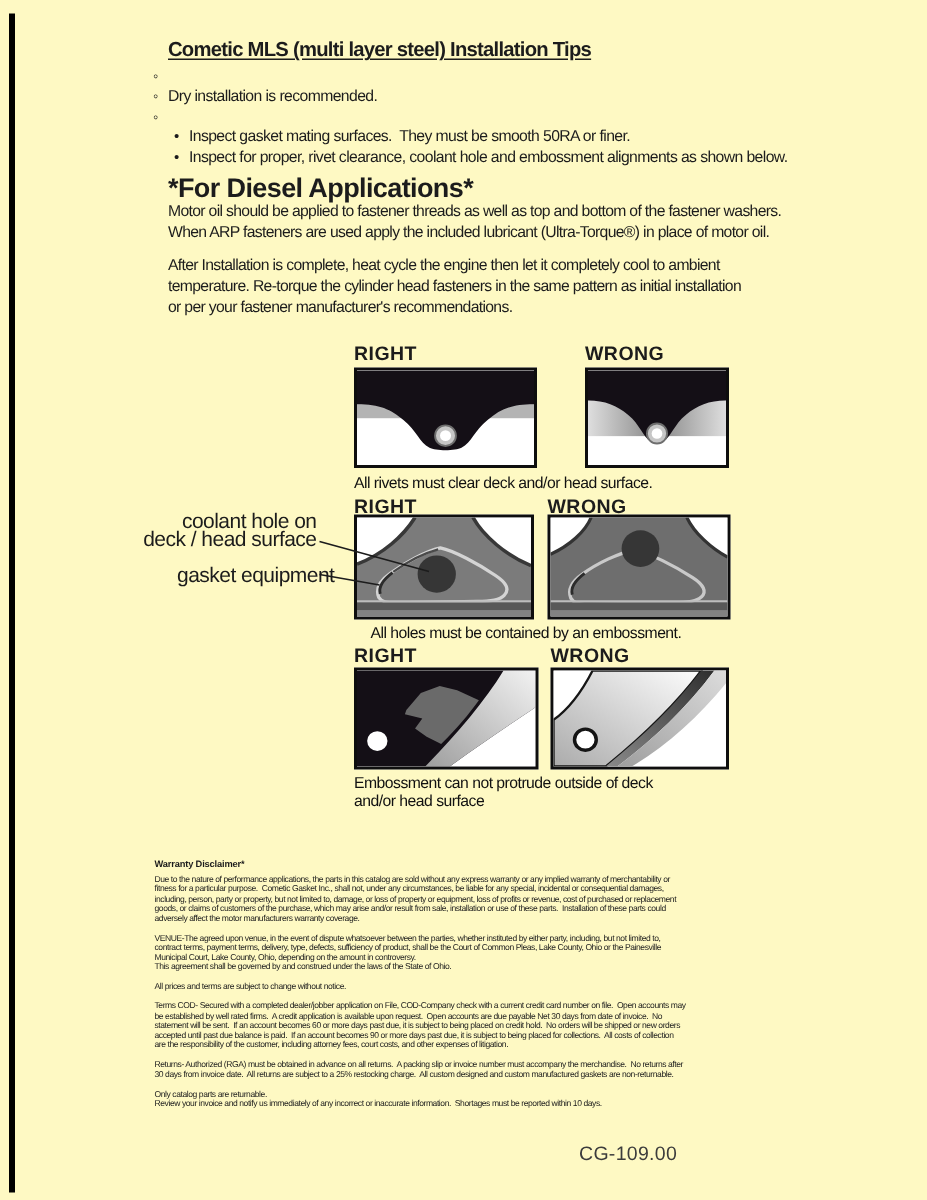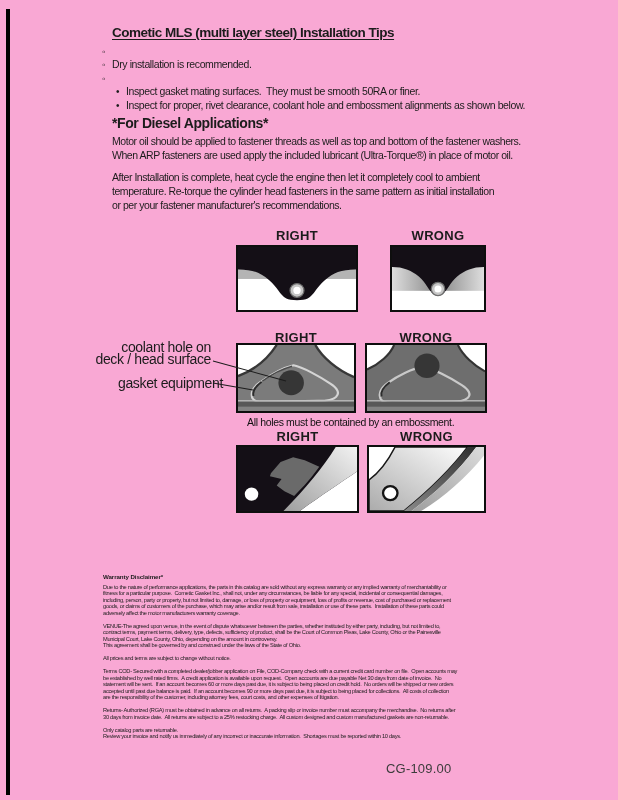--- a/index.html
+++ b/index.html
@@ -1,31 +1,31 @@
 <!DOCTYPE html>
 <html><head>
 <meta charset="utf-8">
 <style>
   html,body{margin:0;padding:0;background:#fff;}
-  .page{position:relative;width:618px;height:800px;background:#f9a8d4;overflow:hidden;
+  .page{position:relative;width:618px;height:800px;background:#fef9c3;overflow:hidden;
         font-family:"Liberation Sans", sans-serif;color:#1c1c1c;}
   .scan-edge{position:absolute;left:6px;top:9px;width:4px;height:786px;background:#000;}
   .title{position:absolute;left:112px;top:25px;margin:0;font-size:13.5px;font-weight:700;
          letter-spacing:-0.5px;text-decoration:underline;text-underline-offset:2px;white-space:pre;}
   .bullets{position:absolute;left:102px;top:45px;font-size:10.5px;line-height:13.4px;
            letter-spacing:-0.4px;}
   .brow{display:flex;align-items:baseline;white-space:pre;}
   .brow.sub{margin-left:14px;}
   .marker{width:10px;flex:0 0 10px;font-size:10px;}
-  .h2d{position:absolute;left:112px;top:115px;margin:0;font-size:14px;font-weight:700;
+  .h2d{position:absolute;left:112px;top:115px;margin:0;font-size:18px;font-weight:700;
        letter-spacing:-0.4px;white-space:pre;}
   .para{position:absolute;left:112px;margin:0;font-size:10.5px;line-height:14px;
         letter-spacing:-0.45px;white-space:pre;}
   .p1{top:134px;} .p2{top:170px;} .note{top:219px;}
-  .dlabel{position:absolute;font-size:13px;font-weight:700;letter-spacing:0.3px;text-align:center;}
+  .dlabel{position:absolute;font-size:13px;font-weight:700;letter-spacing:0.3px;}
   .dbox{position:absolute;border:2px solid #0e0e0e;box-sizing:border-box;background:#fff;}
   .dbox svg{display:block;width:100%;height:100%;}
   .caption{position:absolute;font-size:10.5px;line-height:11.5px;letter-spacing:-0.35px;
            color:#111;white-space:pre;}
   .callout{position:absolute;font-size:14px;line-height:11.5px;letter-spacing:-0.35px;
            white-space:pre;}
   .callout.right{text-align:right;}
   .connectors{position:absolute;left:0;top:0;pointer-events:none;}
   .fineprint{position:absolute;left:103px;top:573px;width:430px;}
   .fineprint h3{margin:0 0 4px 0;font-size:6.2px;letter-spacing:-0.1px;}
@@ -96,20 +96,21 @@
       </defs>
       <rect x="0" y="0" width="96" height="66" fill="#ffffff"></rect>
       <rect x="0" y="21" width="96" height="25" fill="url(#gBand)"></rect>
       <rect x="0" y="46" width="96" height="20" fill="#ffffff"></rect>
       <path d="M0,0 H96 V21 C84,21 76,24.5 68,31 C60,37.5 58,46 52.5,49.5 C49.5,51.5 46.5,51.5 43.5,49.5 C38,46 36,37.5 28,31 C20,24.5 12,21 0,21 Z" fill="#140f16"></path>
       <circle cx="48" cy="44" r="7" fill="#c6c6c6" stroke="#6e6e6e" stroke-width="1.3"></circle>
       <circle cx="48" cy="44" r="3.7" fill="#ffffff"></circle>
     </svg>
   </div>
 
+  <div class="caption" style="left:236px;top:317px;">All rivets must clear deck and/or head surface.</div>
 
   <div class="dlabel" style="left:236px;top:330px;width:120px;">RIGHT</div>
   <div class="dlabel" style="left:365px;top:330px;width:122px;">WRONG</div>
 
   <div class="callout right" style="left:90px;top:342px;width:121px;">coolant hole on
 deck / head surface</div>
   <div class="callout" style="left:118px;top:378px;">gasket equipment</div>
 
   <div class="dbox" style="left:236px;top:343px;width:120px;height:70px;">
     <svg viewBox="0 0 120 70" preserveAspectRatio="none">
@@ -182,20 +183,22 @@
         </linearGradient>
       </defs>
       <rect x="0" y="0" width="119" height="68" fill="#ffffff"></rect>
       <path d="M27,0 H102 C83,26 60,48 36,68 H0 V35 C11,27 20,14 27,0 Z" fill="url(#gSilvW)" stroke="#161616" stroke-width="1.6"></path>
       <path d="M102,0 H111 C91,28 66,51 44,68 H36 C60,48 83,26 102,0 Z" fill="url(#gDarkW)"></path>
       <path d="M111,0 H119 V9 C100,33 77,54 54,68 H44 C66,51 91,28 111,0 Z" fill="url(#gSlivW)"></path>
       <circle cx="22" cy="49" r="7.5" fill="#ffffff" stroke="#141414" stroke-width="2.4"></circle>
     </svg>
   </div>
 
+  <div class="caption" style="left:236px;top:517px;">Embossment can not protrude outside of deck
+and/or head surface</div>
 
   <svg class="connectors" width="618" height="800">
     <line x1="213" y1="361" x2="286" y2="381" stroke="#1c1c1c" stroke-width="1.1"></line>
     <line x1="213" y1="383" x2="253" y2="390" stroke="#1c1c1c" stroke-width="1.1"></line>
   </svg>
 
   <div class="fineprint">
     <h3>Warranty Disclaimer*</h3>
     <p>Due to the nature of performance applications, the parts in this catalog are sold without any express warranty or any implied warranty of merchantability or
 fitness for a particular purpose.  Cometic Gasket Inc., shall not, under any circumstances, be liable for any special, incidental or consequential damages,

